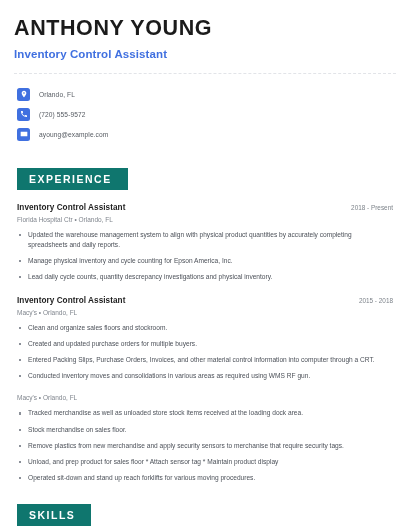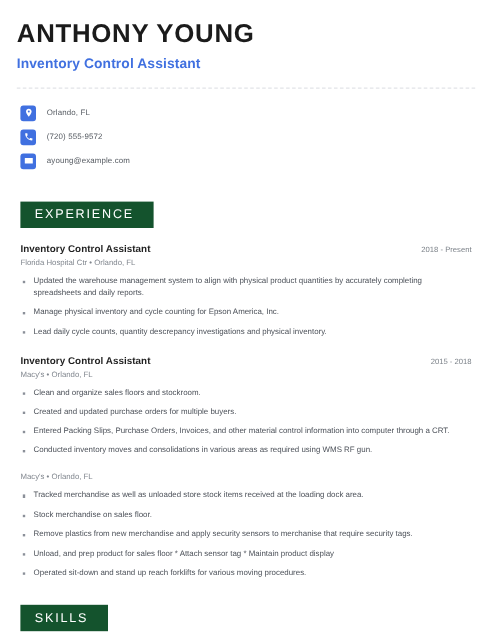--- a/index.html
+++ b/index.html
@@ -80,24 +80,24 @@
 
   .contact-text {
     font-size: 6.6px;
     color: #555a61;
     letter-spacing: 0.1px;
   }
 
   
   .section-banner {
     display: inline-block;
-    background: #14532d;
+    background: #0f766e;
     color: #ffffff;
     font-size: 10.5px;
-    font-weight: normal;
+    font-weight: bold;
     letter-spacing: 1.5px;
     padding: 5px 16px 5px 12px;
     margin-left: 3px;
   }
 
   .experience-section { margin-top: 24px; }
 
   
   .job {
     margin-top: 13px;

